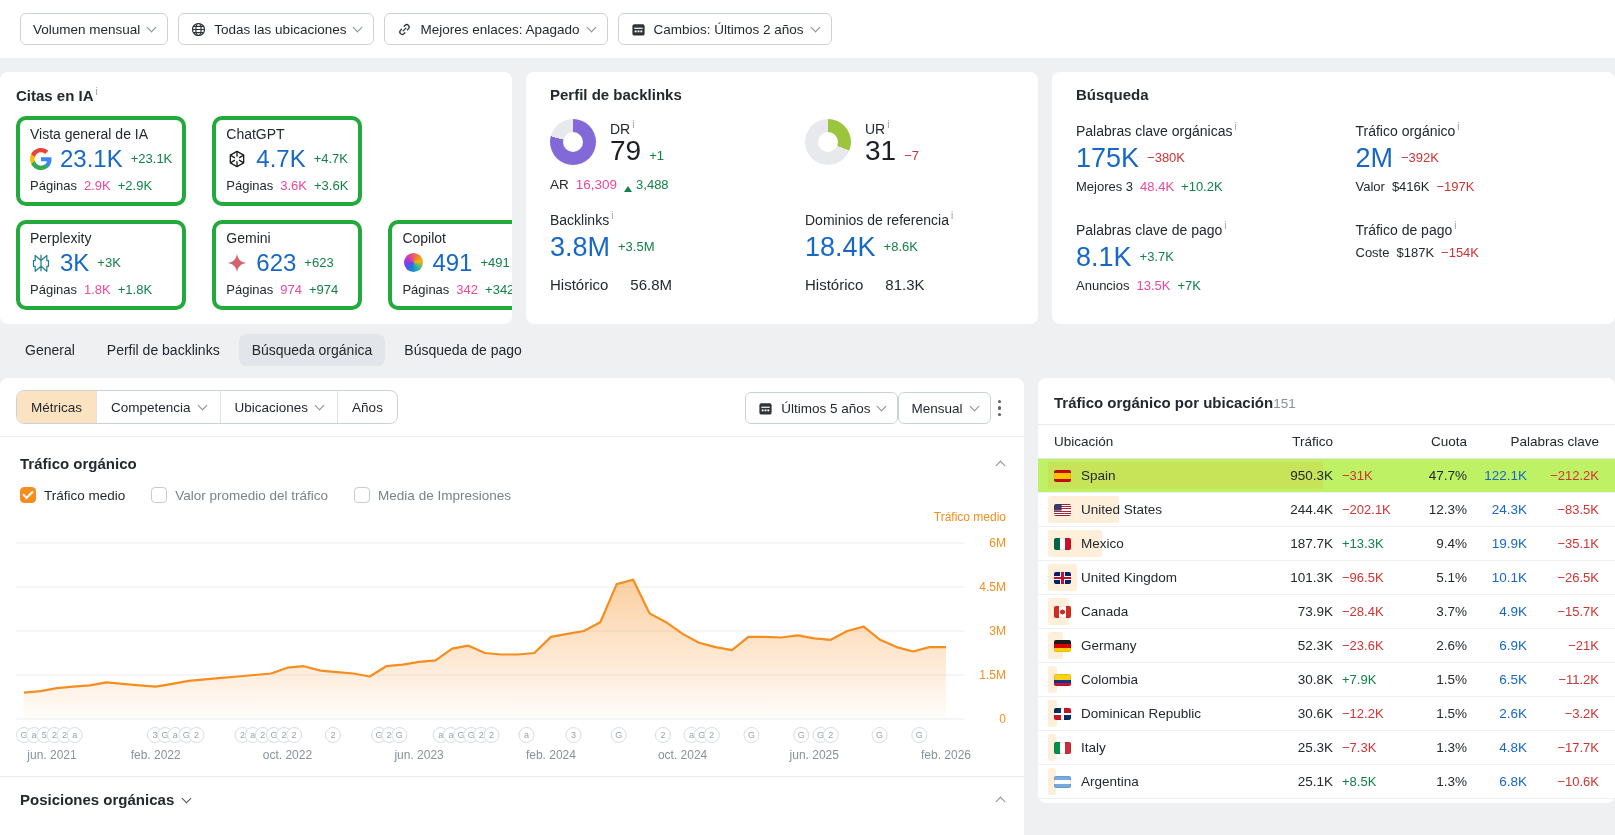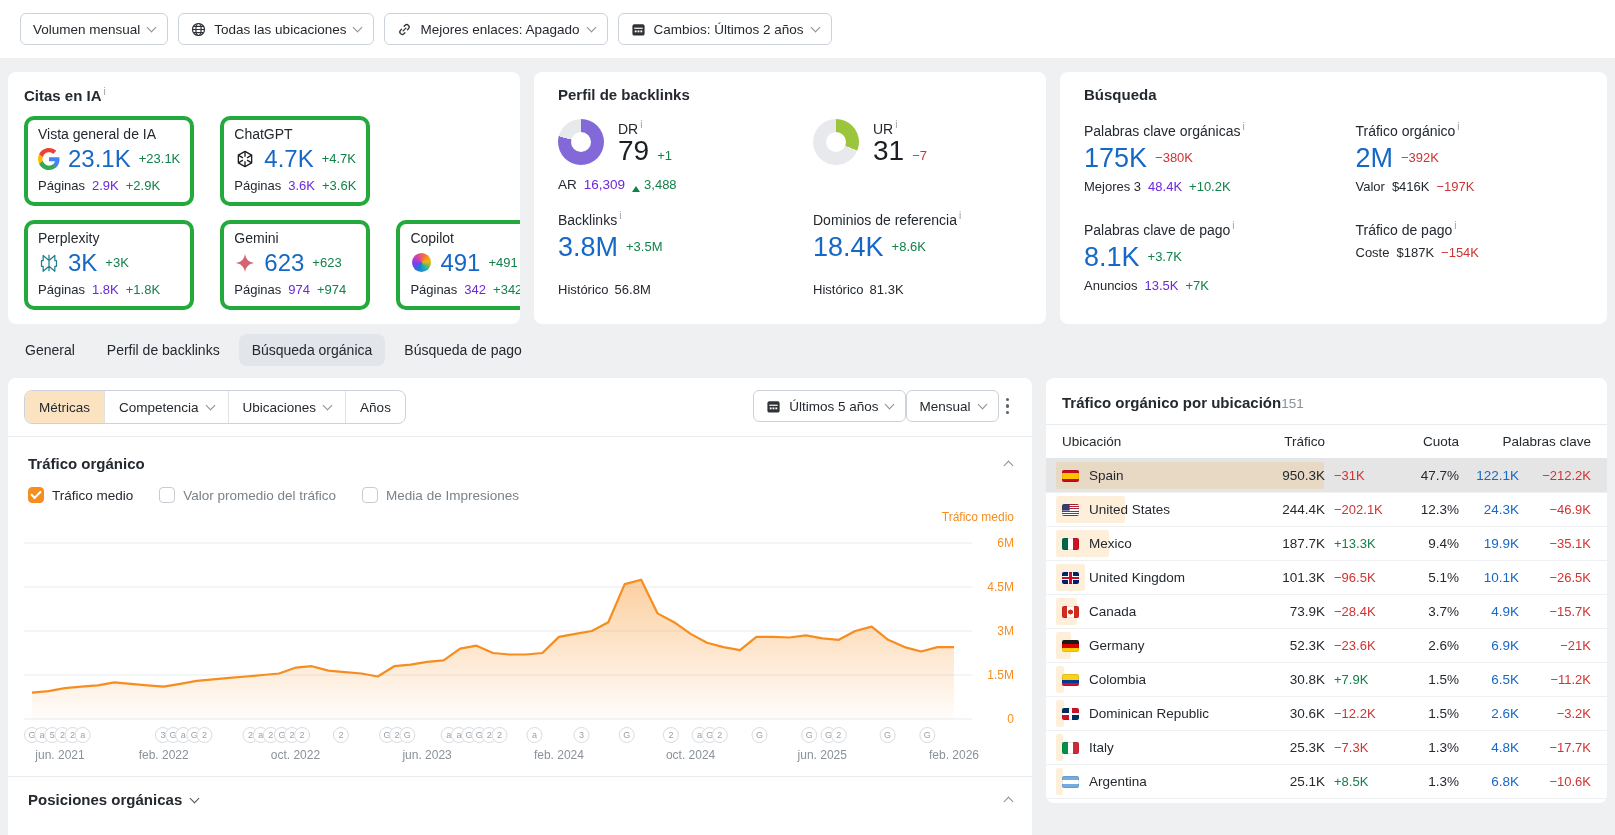--- a/index.html
+++ b/index.html
@@ -3,63 +3,63 @@
 <meta charset="utf-8">
 <style>
   html,body{margin:0;overflow:hidden}
   body{width:1615px;height:835px;background:#eef0f2;font-family:"Liberation Sans","DejaVu Sans",sans-serif;color:#24292f;font-size:14px;position:relative}
   .topbar{background:#fff;display:flex;align-items:center;gap:10px;height:58px;padding:0 20px;box-sizing:border-box}
   .btn{display:inline-flex;align-items:center;gap:8px;height:32px;padding:0 12px;border:1px solid #ccd2d9;border-radius:6px;background:#fff;font-family:"Liberation Sans",sans-serif;font-size:13.5px;color:#24292f;cursor:pointer;white-space:nowrap}
   .btn svg{display:block}
   .chev{display:inline-block;width:6px;height:6px;border-right:1.5px solid #878f98;border-bottom:1.5px solid #878f98;transform:rotate(45deg);margin-top:-3px}
   .chev.dark{border-color:#4b5258}
   .chev.up{transform:rotate(-135deg);margin-top:3px}
-  .cards-row{display:flex;gap:14px;padding:0 8px;box-sizing:border-box}
+  .cards-row{display:flex;gap:14px;padding:0 0;box-sizing:border-box}
   .row1{margin-top:14px}
   .card{background:#fff;border-radius:8px;box-sizing:border-box}
   .row1 .card{height:252px;overflow:hidden}
   .card-ai{width:512px;padding:14px 16px}
   .card-bl{width:512px;padding:14px 24px}
   .card-se{flex:1;padding:14px 24px}
   .ctitle{font-size:15px;font-weight:700;margin:0}
   sup.info{color:#9aa1a8;font-size:10px;margin-left:2px;font-weight:400}
   
   .ai-grid{display:grid;grid-template-columns:1fr 1fr 1fr;column-gap:26px;row-gap:14px;margin-top:12px}
   .ai-tile{border:4px solid #23a93c;padding:6px 10px 9px;background:#fff;border-radius:10px}
   .ai-tile:nth-child(3){grid-column:1}
   .ai-name{font-size:14px;margin-bottom:4px}
   .vrow{display:flex;align-items:center;gap:8px}
   .ai-ic{width:22px;height:22px;display:inline-flex;align-items:center;justify-content:center;flex:none}
   .bigblue{font-size:24px;color:#1668c7;text-decoration:none;line-height:1.05}
   .metric .bigblue,.bl-metric .bigblue{font-size:27px}
   .delta{font-size:13px}
   .up{color:#12814a}.down{color:#cf3434}
   .sub{display:flex;gap:7px;font-size:13px;margin-top:7px;align-items:center}
-  .slink{color:#6d28d9;text-decoration:none}.sdark{color:#24292f;text-decoration:none}
+  .slink{color:#ec4899;text-decoration:none}.sdark{color:#24292f;text-decoration:none}
   .copilot-dot{width:19px;height:19px;border-radius:50%;background:conic-gradient(from 200deg,#1b7bd4,#7a3ff2,#d43fb0,#f2703f,#f2b705,#28b8a3,#1b7bd4)}
   
   .bl-grid{display:grid;grid-template-columns:1fr 1fr;column-gap:46px;margin-top:16px}
   .donut-row{display:flex;gap:14px;align-items:center}
   .donut{width:46px;height:46px;border-radius:50%;position:relative;flex:none}
   .donut::after{content:"";position:absolute;inset:13px;background:#fff;border-radius:50%}
   .mlabel{font-size:14px;color:#24292f}
   .bigdark{font-size:28px;color:#1b1f23;display:flex;align-items:baseline;gap:8px;line-height:1}
   .subline{margin-top:12px;font-size:13.5px;display:flex;gap:7px;align-items:flex-end}
   .tri{width:0;height:0;border-left:4px solid transparent;border-right:4px solid transparent;border-bottom:6px solid #12814a;display:inline-block;margin-right:-3px}
   .bl-metric{margin-top:18px}
   .bl-metric .vrow{margin-top:5px}
-  .hist{margin-top:21px;font-size:13px;display:flex;gap:6px}
+  .hist{margin-top:15px;font-size:15px;display:flex;gap:22px}
   
   .tabs{display:flex;gap:6px;margin:10px 0 12px;padding:0 12px;align-items:center}
   .tab{padding:8px 13px;border-radius:8px;font-size:14px;cursor:pointer;color:#24292f;white-space:nowrap}
   .tab.active{background:#e2e5e9}
   
   .row2{align-items:flex-start}
   .card-org{width:1024px;padding:0;height:470px;overflow:hidden}
-  .controls{display:flex;justify-content:space-between;align-items:flex-start;padding:12px 16px;border-bottom:1px solid #e9ebee}
+  .controls{display:flex;justify-content:space-between;align-items:flex-end;padding:12px 16px;border-bottom:1px solid #e9ebee}
   .seg{display:flex;align-items:stretch;border:1px solid #ccd2d9;border-radius:8px;overflow:hidden}
   .seg-item{display:flex;align-items:center;gap:8px;padding:0 14px;height:32px;font-size:13.5px;cursor:pointer;border-left:1px solid #dfe3e7;white-space:nowrap}
   .seg-item:first-child{border-left:none}
   .seg-item.active{background:#fbe3c1}
   .rctrl{display:flex;align-items:center}
   .kebab{display:flex;flex-direction:column;gap:3px;padding:6px 7px;cursor:pointer}
   .kebab i{width:3.5px;height:3.5px;border-radius:50%;background:#5b636b}
   .sec-head{display:flex;justify-content:space-between;align-items:center;padding:18px 20px 0;font-size:15px;font-weight:700}
   .legend{display:flex;gap:26px;align-items:center;padding:15px 20px 4px;font-size:13.5px}
   .leg{display:inline-flex;align-items:center;cursor:pointer}
@@ -79,21 +79,21 @@
   .count{color:#8a9199;font-weight:400;font-size:13.5px;margin-left:0}
   .lrow{display:grid;grid-template-columns:minmax(0,1fr) 72px 78px 56px 60px 72px;align-items:center;padding:0 16px;height:34px;position:relative;font-size:13.5px;border-bottom:1px solid #eef0f2;box-sizing:border-box}
   .lhead{font-weight:400;height:34px;border-bottom:1px solid #e3e6e9}
   .c-tr,.c-sh{text-align:right;position:relative;z-index:1}
   .c-td{padding-left:9px;text-align:left;position:relative;z-index:1}
   .c-kw{text-align:right;position:relative;z-index:1}
   .c-kwd{text-align:right;position:relative;z-index:1}
   .c-kw2{grid-column:5/7;text-align:right}
   .c-name{display:flex;align-items:center;gap:10px;position:relative;z-index:1;overflow:hidden;white-space:nowrap}
   .bar{position:absolute;left:10px;top:3px;bottom:3px;background:rgba(247,153,28,.16);border-radius:2px;z-index:0}
-  .lrow.hl{background:#e5e5e5}
+  .lrow.hl{background:#bef264}
   .c-kw a{color:#1668c7;text-decoration:none}
   .flag{width:17px;height:12px;border-radius:2px;display:inline-block;box-shadow:inset 0 0 0 1px rgba(0,0,0,.09);flex:none}
   .flag-es{background:linear-gradient(180deg,#c60b1e 0 25%,#ffc400 25% 75%,#c60b1e 75%)}
   .flag-us{background:linear-gradient(#3c3b6e,#3c3b6e) left top/45% 55% no-repeat,repeating-linear-gradient(180deg,#b22234 0 1.1px,#fff 1.1px 2.2px)}
   .flag-mx{background:linear-gradient(90deg,#006847 0 33%,#fff 33% 67%,#ce1126 67%)}
   .flag-gb{background-color:#012169;background-image:linear-gradient(180deg,transparent 42%,#c8102e 42% 58%,transparent 58%),linear-gradient(90deg,transparent 44%,#c8102e 44% 56%,transparent 56%),linear-gradient(180deg,transparent 33%,#fff 33% 67%,transparent 67%),linear-gradient(90deg,transparent 37%,#fff 37% 63%,transparent 63%)}
   .flag-ca{background:radial-gradient(circle at 50% 50%,#d52b1e 0 2.4px,transparent 2.6px),linear-gradient(90deg,#d52b1e 0 27%,#fff 27% 73%,#d52b1e 73%)}
   .flag-de{background:linear-gradient(180deg,#1b1b1b 0 33%,#dd0000 33% 67%,#ffce00 67%)}
   .flag-co{background:linear-gradient(180deg,#fcd116 0 50%,#003893 50% 75%,#ce1126 75%)}
   .flag-do{background-image:linear-gradient(180deg,transparent 40%,#fff 40% 60%,transparent 60%),linear-gradient(90deg,transparent 43%,#fff 43% 57%,transparent 57%),conic-gradient(#ce1126 0 25%,#002d62 25% 50%,#ce1126 50% 75%,#002d62 75%)}
@@ -553,21 +553,21 @@
           <div class="lrow">
          <span class="bar" style="width:12.3%"></span>
          <div class="c-name">
               <span class="flag flag-us"></span>
               <span>United States</span>
             </div>
          <div class="c-tr">244.4K</div>
          <div class="c-td delta down">−202.1K</div>
          <div class="c-sh">12.3%</div>
          <div class="c-kw"><a href="#">24.3K</a></div>
-         <div class="c-kwd delta down">−46.9K</div>
+         <div class="c-kwd delta down">−83.5K</div>
        </div>
           <div class="lrow">
          <span class="bar" style="width:9.4%"></span>
          <div class="c-name">
               <span class="flag flag-mx"></span>
               <span>Mexico</span>
             </div>
          <div class="c-tr">187.7K</div>
          <div class="c-td delta up">+13.3K</div>
          <div class="c-sh">9.4%</div>

